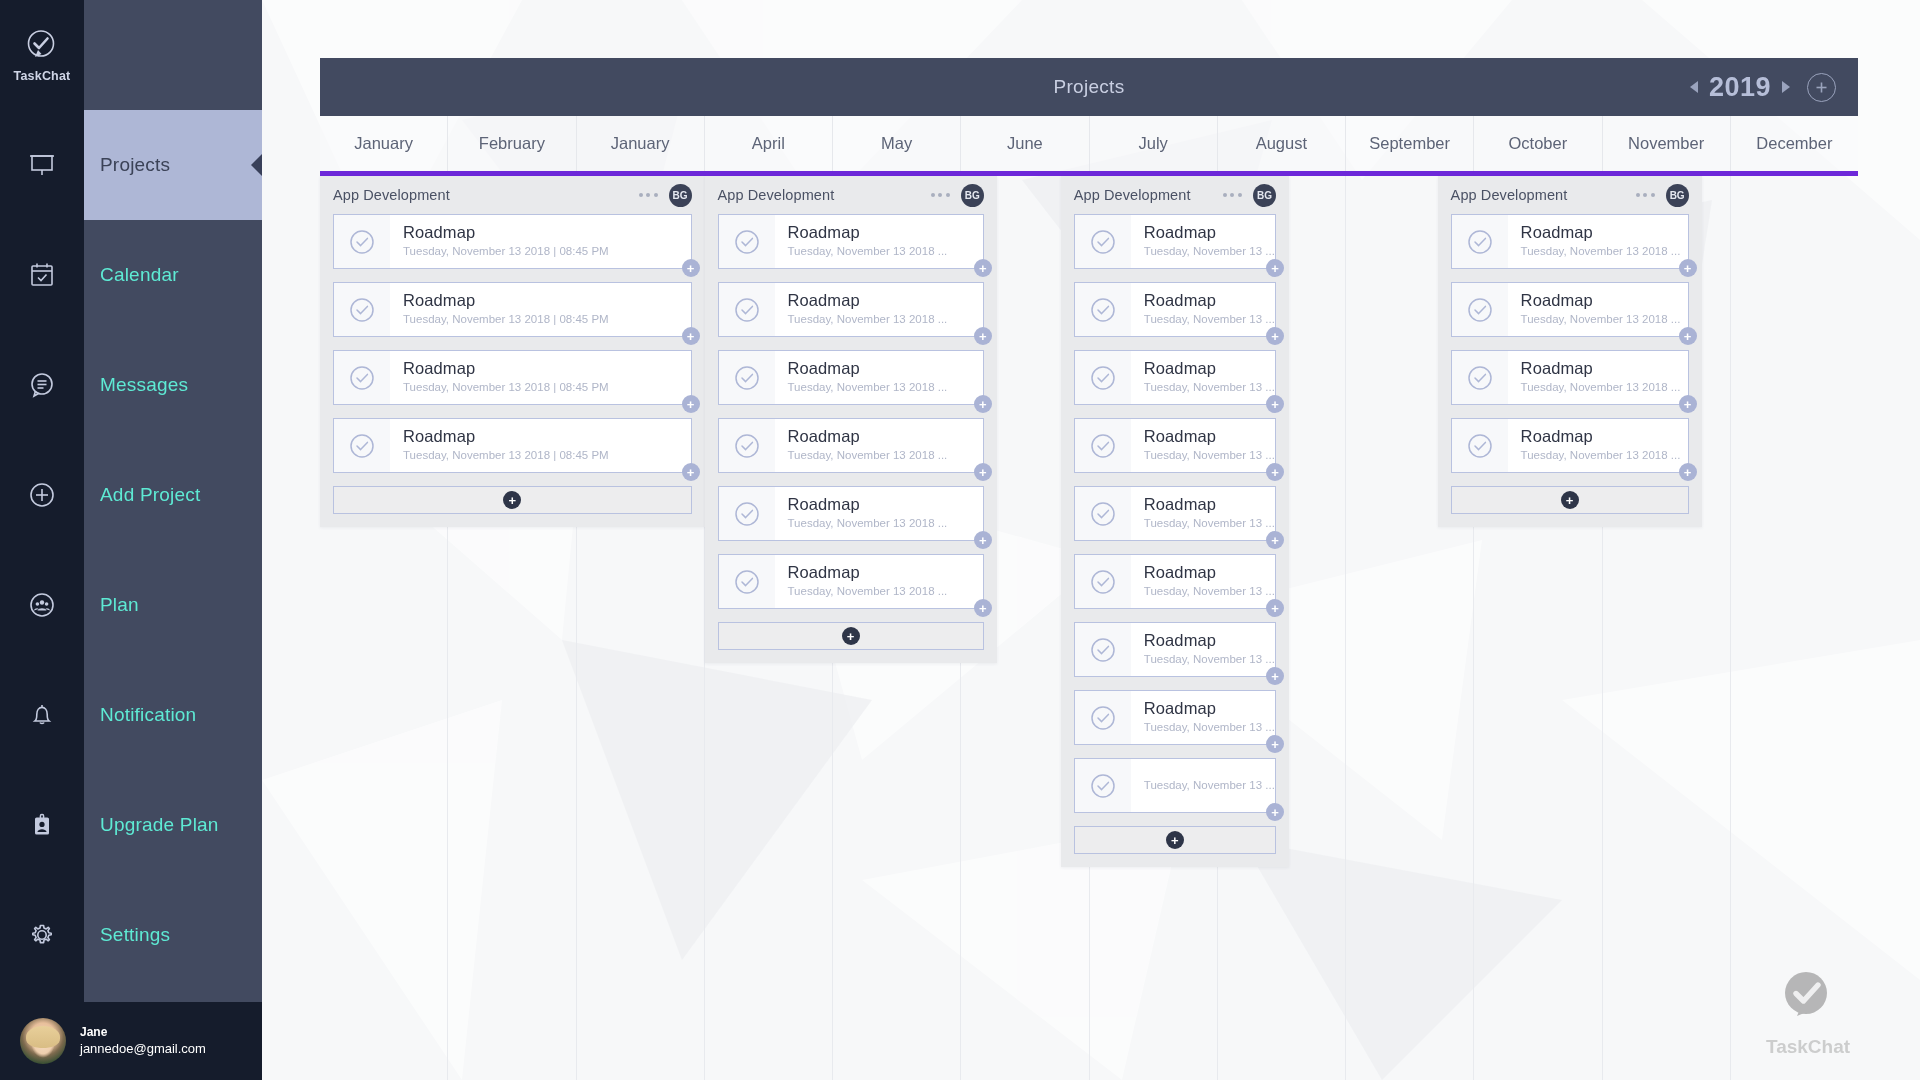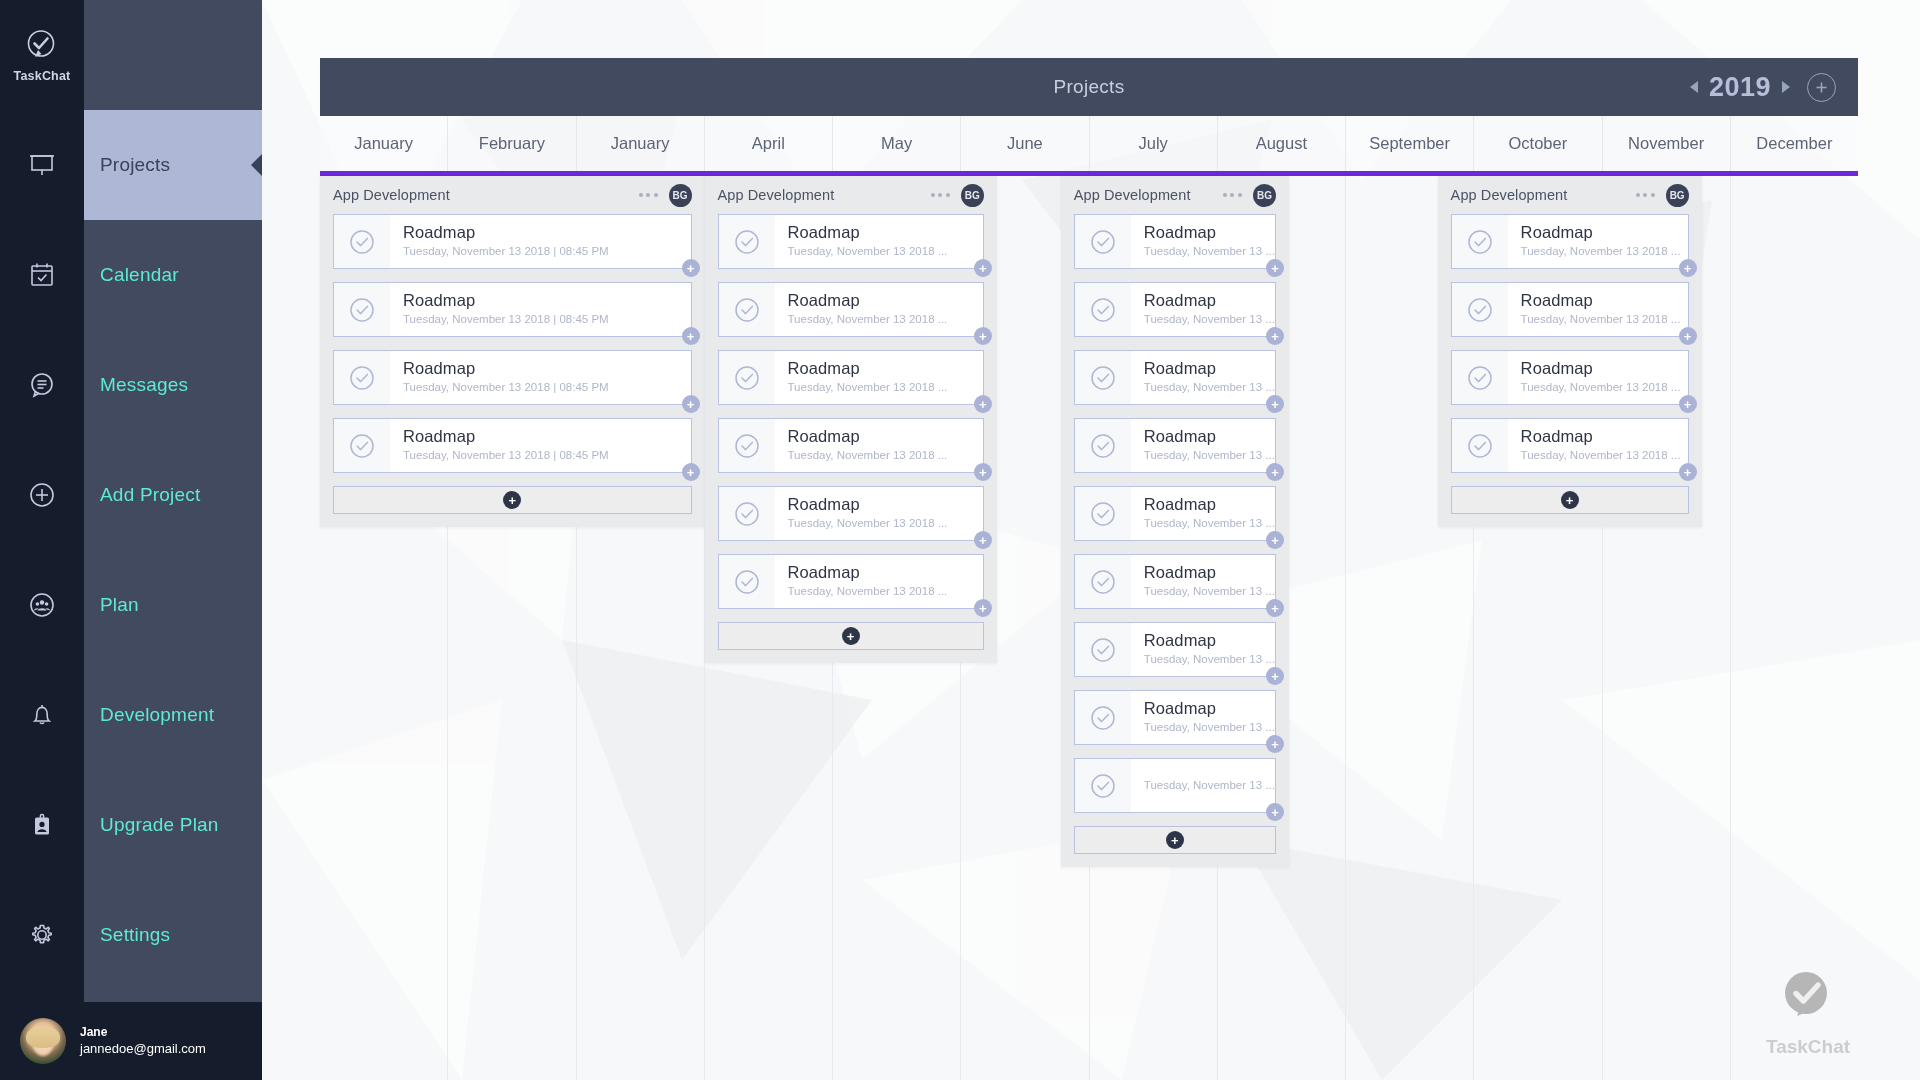--- a/index.html
+++ b/index.html
@@ -259,21 +259,21 @@
         </div>
 
         <div class="nav-row">
           <span class="nav-icon-cell">
             <svg width="30" height="30" viewBox="0 0 30 30" class="rail-ico">
               <path d="M8 21 C8 21 9.8 19.6 9.8 14.2 C9.8 10 12.1 7.4 15 7.4 C17.9 7.4 20.2 10 20.2 14.2 C20.2 19.6 22 21 22 21 Z"></path>
               <line x1="15" y1="5" x2="15" y2="7.4"></line>
               <path d="M13 22.6 C13.4 23.8 16.6 23.8 17 22.6"></path>
             </svg>
           </span>
-          <span class="nav-label">Development</span>
+          <span class="nav-label">Notification</span>
         </div>
 
         <div class="nav-row">
           <span class="nav-icon-cell">
             <svg width="30" height="30" viewBox="0 0 30 30">
               <rect x="8" y="7.5" width="14" height="17" rx="1.6" fill="#c3cade"></rect>
               <rect x="13.4" y="4.6" width="3.2" height="4.4" rx="1.4" fill="none" stroke="#c3cade" stroke-width="1.5"></rect>
               <circle cx="15" cy="14.4" r="2.6" fill="#151c2c"></circle>
               <path d="M10.4 22 C11.1 18.2 18.9 18.2 19.6 22 Z" fill="#151c2c"></path>
             </svg>

